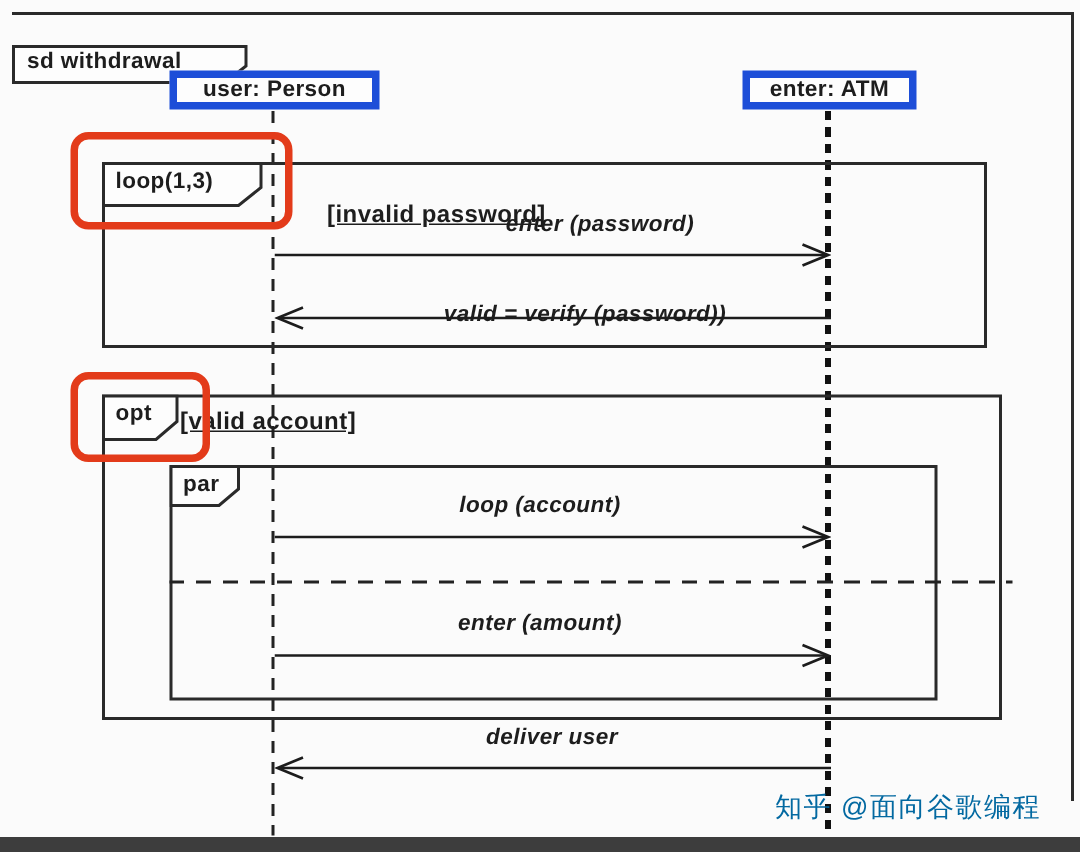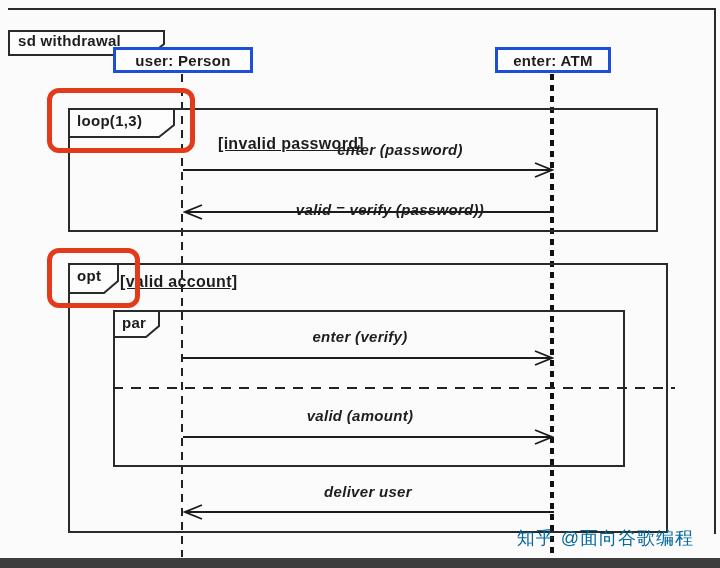--- a/index.html
+++ b/index.html
@@ -17,40 +17,40 @@
   }
   
   .title-tab{left:8px;top:6px;width:158px;height:27px;margin-top:24px;}
   .title-tab svg{position:absolute;left:0;top:0;}
   .title-tab .lbl{
     position:absolute;left:10px;top:2px;width:140px;
     font-weight:bold;font-size:15px;letter-spacing:.3px;
   }
   
   .head{
-    border:3px solid #1d4ed8;background:#fdfdfd;
+    border:5px solid #1d4ed8;background:#fdfdfd;
     font-weight:bold;font-size:15px;letter-spacing:.3px;
-    display:flex;align-items:center;justify-content:center;
+    display:flex;align-items:flex-end;justify-content:center;
     box-sizing:border-box;
   }
   .head-user{left:113px;top:47px;width:140px;height:26px;}
   .head-bank{left:495px;top:47px;width:116px;height:26px;}
   
   .lifeline-user{
     left:181px;top:74px;width:2px;height:483px;
     background:repeating-linear-gradient(to bottom,#222 0 8px,transparent 8px 14px);
   }
   .lifeline-bank{
     left:550px;top:74px;width:4px;height:483px;
     background:repeating-linear-gradient(to bottom,#111 0 6px,transparent 6px 11px);
   }
   
   .fragment{border:2px solid #2a2a2a;box-sizing:border-box;background:transparent;padding-left:12px;}
   .frag-loop{left:68px;top:108px;width:590px;height:124px;}
-  .frag-opt {left:68px;top:263px;width:600px;height:270px;}
+  .frag-opt {left:68px;top:263px;width:600px;height:217px;}
   .frag-par {left:113px;top:310px;width:512px;height:157px;}
   
   .op-tab{position:absolute;left:-2px;top:-2px;}
   .op-tab svg{position:absolute;left:0;top:0;}
   .op-tab .lbl{
     position:absolute;font-weight:bold;font-size:15px;letter-spacing:.3px;
     left:9px;top:4px;white-space:nowrap;
   }
   
   .guard{font-weight:bold;font-size:16px;letter-spacing:.3px;white-space:nowrap;text-decoration:underline;}
@@ -138,29 +138,29 @@
 
 <div class="abs fragment frag-par">
   <div class="op-tab">
     <svg width="48" height="29" viewBox="0 0 48 29">
       <polygon points="1,1 46,1 46,16 33,27 1,27" fill="#fdfdfd" stroke="#2a2a2a" stroke-width="2"></polygon>
     </svg>
     <span class="lbl">par</span>
   </div>
 </div>
 
-<div class="abs msg-label" style="left:240px;top:328px;width:240px;">enter (verify)</div>
+<div class="abs msg-label" style="left:240px;top:328px;width:240px;">loop (account)</div>
 <svg class="abs msg-arrow" style="left:183px;top:349px;" width="371" height="18" viewBox="0 0 371 18">
   <line x1="0" y1="9" x2="368" y2="9" stroke="#1c1c1c" stroke-width="1.8"></line>
   <polyline points="352,2 369,9 352,16" fill="none" stroke="#1c1c1c" stroke-width="1.8"></polyline>
 </svg>
 
 <div class="abs par-divider"></div>
 
-<div class="abs msg-label" style="left:240px;top:407px;width:240px;">valid (amount)</div>
+<div class="abs msg-label" style="left:240px;top:407px;width:240px;">enter (amount)</div>
 <svg class="abs msg-arrow" style="left:183px;top:428px;" width="371" height="18" viewBox="0 0 371 18">
   <line x1="0" y1="9" x2="368" y2="9" stroke="#1c1c1c" stroke-width="1.8"></line>
   <polyline points="352,2 369,9 352,16" fill="none" stroke="#1c1c1c" stroke-width="1.8"></polyline>
 </svg>
 
 <div class="abs msg-label" style="left:248px;top:483px;width:240px;">deliver user</div>
 <svg class="abs msg-arrow" style="left:183px;top:503px;" width="371" height="18" viewBox="0 0 371 18">
   <line x1="3" y1="9" x2="371" y2="9" stroke="#1c1c1c" stroke-width="1.8"></line>
   <polyline points="19,2 2,9 19,16" fill="none" stroke="#1c1c1c" stroke-width="1.8"></polyline>
 </svg>

